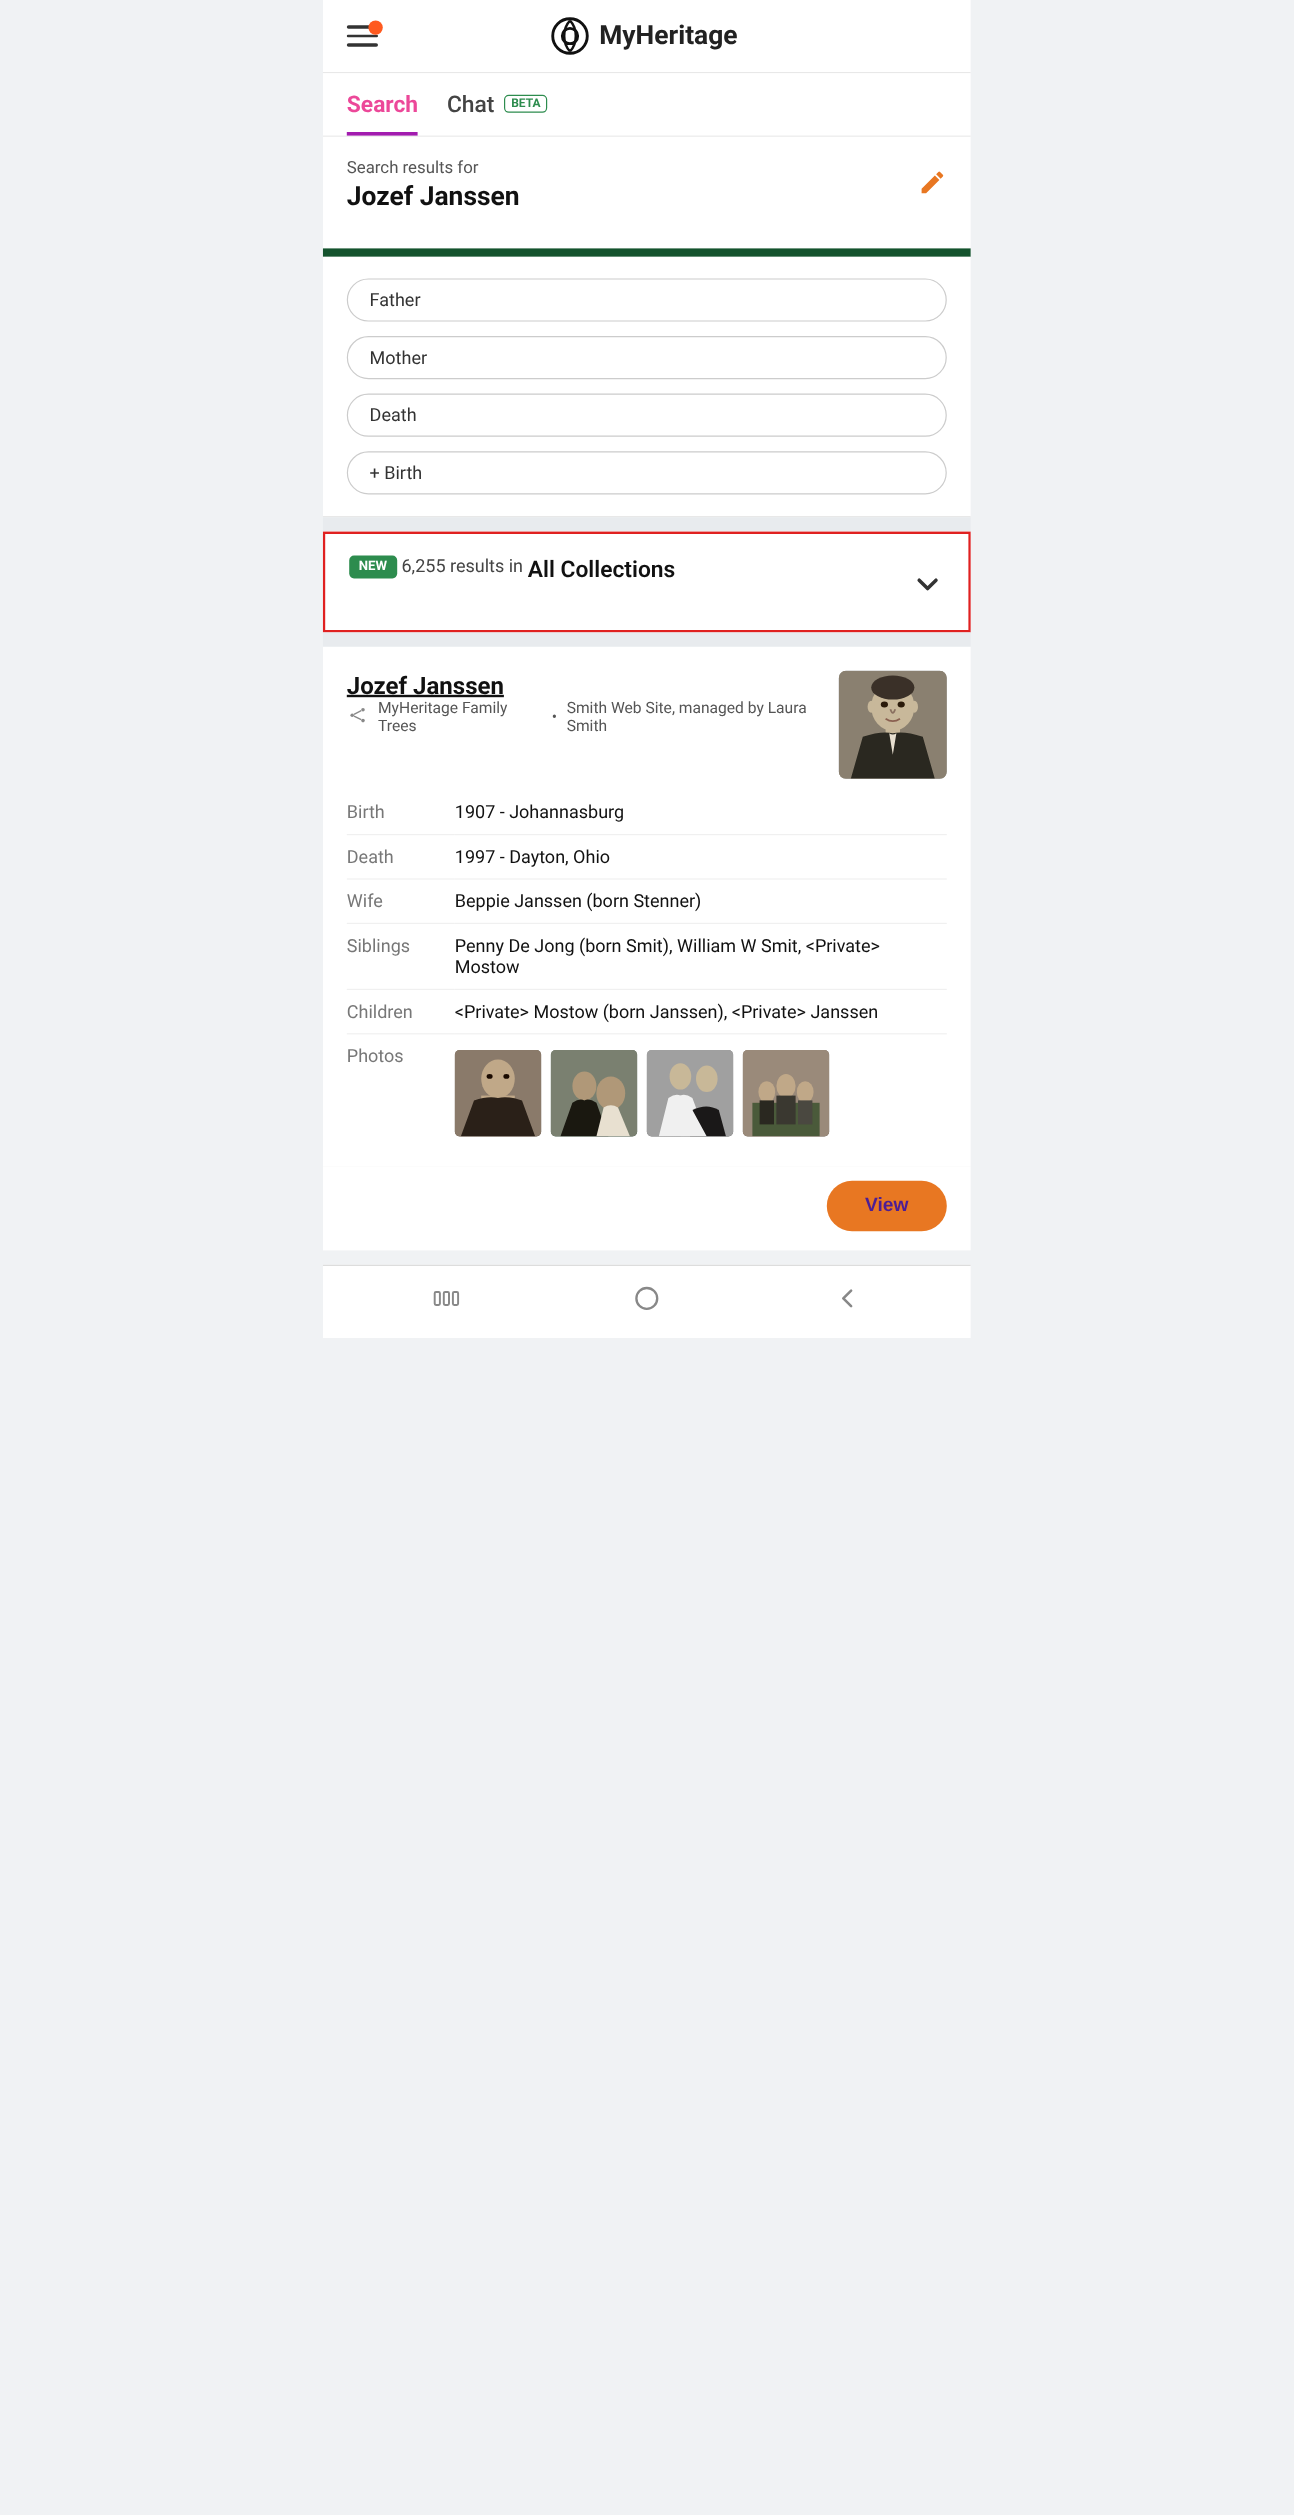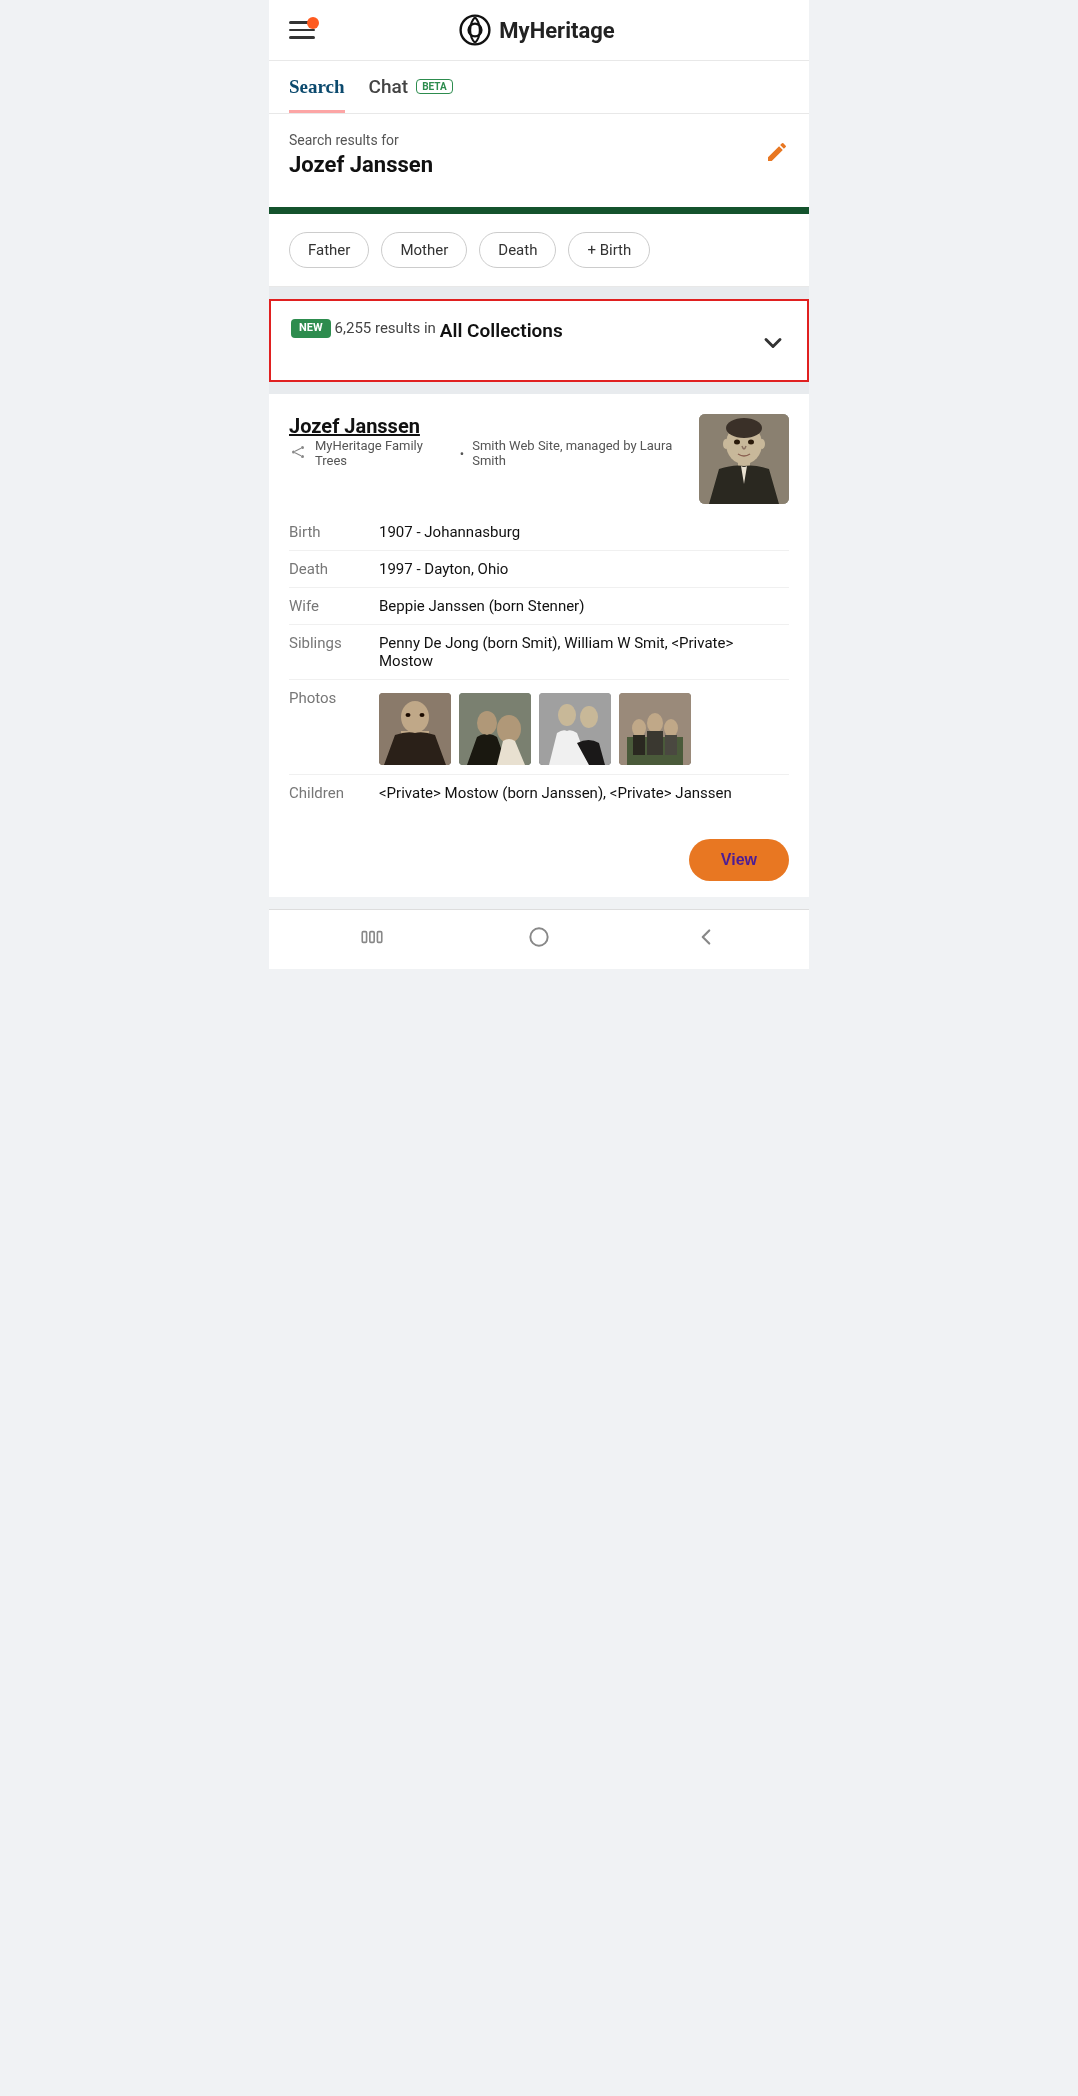--- a/index.html
+++ b/index.html
@@ -71,24 +71,23 @@
       font-size: 19px;
       font-weight: 500;
       color: #444;
       cursor: pointer;
       border-bottom: 3px solid transparent;
       display: flex;
       align-items: center;
       gap: 8px;
     }
     .tab.active {
-      color: #0c4a6e;
-      border-bottom: 3px solid #fca5a5;
+      color: #ec4899;
+      border-bottom: 3px solid #a21caf;
       font-weight: 700;
-      font-family: Liberation Serif, serif;
     }
     .beta-badge {
       font-size: 10px;
       font-weight: 700;
       color: #2d8c4e;
       border: 1.5px solid #2d8c4e;
       border-radius: 4px;
       padding: 1px 5px;
     }
 
@@ -118,20 +117,21 @@
     }
 
     
     .filter-section {
       background: white;
       padding: 18px 20px;
       display: flex;
       gap: 12px;
       flex-wrap: wrap;
       border-bottom: 1px solid #e8e8e8;
+      flex-direction: column;
     }
     .pill {
       border: 1.5px solid #ccc;
       border-radius: 50px;
       padding: 8px 18px;
       font-size: 15px;
       color: #333;
       background: white;
       cursor: pointer;
     }
@@ -434,20 +434,24 @@
       <td class="data-label">Death</td>
       <td class="data-value">1997 - Dayton, Ohio</td>
     </tr>
     <tr>
       <td class="data-label">Wife</td>
       <td class="data-value">Beppie Janssen (born Stenner)</td>
     </tr>
     <tr>
       <td class="data-label">Siblings</td>
       <td class="data-value">Penny De Jong (born Smit), William W Smit, &lt;Private&gt; Mostow</td>
+    </tr>
+    <tr>
+      <td class="data-label">Children</td>
+      <td class="data-value">&lt;Private&gt; Mostow (born Janssen), &lt;Private&gt; Janssen</td>
     </tr>
     <tr>
       <td class="data-label">Photos</td>
       <td class="data-value">
         <div class="photos-row">
           <div class="photo-thumb photo1">
             <svg width="72" height="72" viewBox="0 0 72 72">
               <rect width="72" height="72" fill="#8a7a6a"></rect>
               <ellipse cx="36" cy="24" rx="14" ry="16" fill="#c0a888"></ellipse>
               <rect x="22" y="38" width="28" height="8" fill="#c0a888"></rect>
@@ -485,24 +489,20 @@
               <ellipse cx="52" cy="35" rx="7" ry="9" fill="#c0a888"></ellipse>
               <rect x="8" y="44" width="56" height="28" fill="#4a5a3a"></rect>
               <rect x="14" y="42" width="12" height="20" fill="#2a2820"></rect>
               <rect x="28" y="38" width="16" height="24" fill="#3a3830"></rect>
               <rect x="46" y="42" width="12" height="20" fill="#4a4840"></rect>
             </svg>
           </div>
         </div>
       </td>
     </tr>
-    <tr>
-      <td class="data-label">Children</td>
-      <td class="data-value">&lt;Private&gt; Mostow (born Janssen), &lt;Private&gt; Janssen</td>
-    </tr>
   </tbody>
     </table>
 </div>
 
 <div class="view-btn-row">
   <button class="view-btn">View</button>
 </div>
 
 <div class="bottom-nav">
   <div class="nav-icon">

